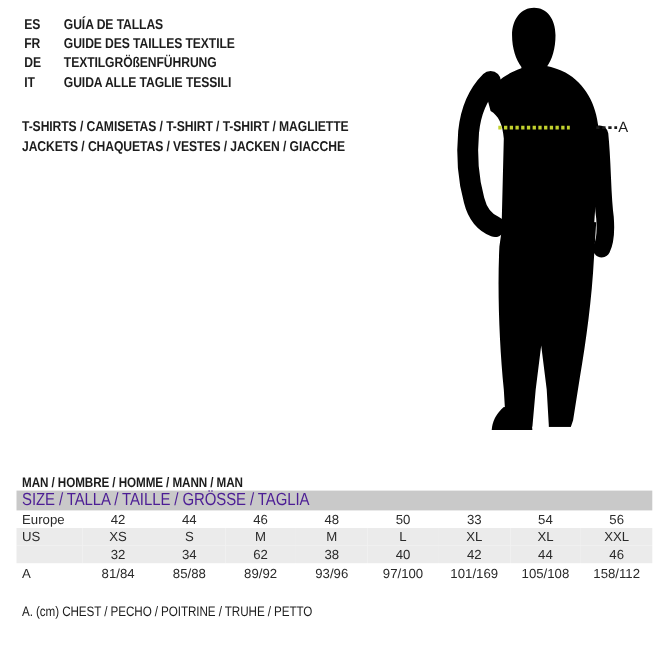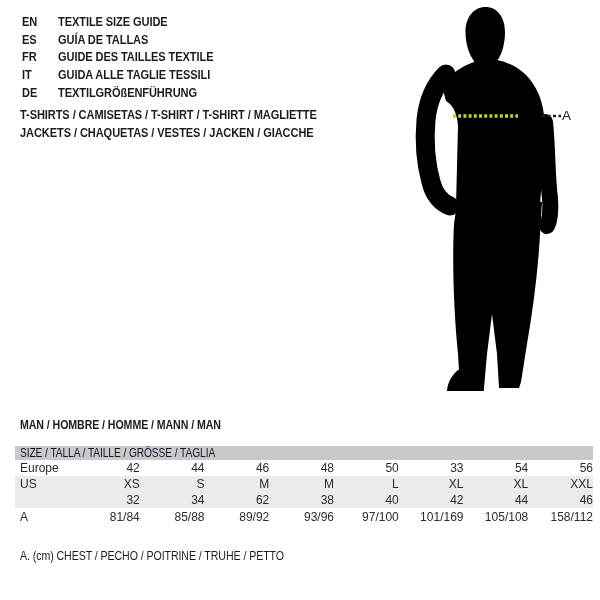--- a/index.html
+++ b/index.html
@@ -19,56 +19,52 @@
   
   .lang-list{position:absolute;left:22px;top:13px;}
   .lang-row{display:flex;height:17.6px;align-items:center;font-weight:bold;font-size:13px;}
   .lang-code{width:36px;flex:0 0 36px;}
   
   .categories{position:absolute;left:20px;top:106px;font-weight:bold;font-size:13px;line-height:18.4px;}
   
   .figure-wrap{position:absolute;left:400px;top:4px;width:200px;height:392px;}
   .measure-a{position:absolute;left:562px;top:108px;font-size:13.5px;font-weight:normal;line-height:16px;}
   
-  .section-title{position:absolute;left:20px;top:418px;font-weight:bold;font-size:12.5px;}
+  .section-title{position:absolute;left:20px;top:432px;font-weight:bold;font-size:12.5px;}
   
   .size-table{position:absolute;left:15px;top:446px;width:578px;border-collapse:collapse;table-layout:fixed;font-size:12px;color:#2a2a2a;}
   .size-table th,.size-table td{padding:0;font-weight:normal;vertical-align:middle;}
-  .size-table thead th{background:var(--header_bg);height:14px;text-align:left;padding-left:5px;font-size:12px;color:#0f172a;}
+  .size-table thead th{background:var(--header_bg);height:14px;text-align:left;padding-left:5px;font-size:16px;color:#4c1d95;}
   .size-table tbody th{text-align:left;padding-left:5px;width:60px;margin-left:44px;}
-  .size-table td{text-align:right;}
+  .size-table td{text-align:center;}
   .row-h16{height:16px;}
   .row-h18{height:18px;}
   .shaded{background:var(--row_bg);}
   
   .footnote{position:absolute;left:20px;top:549px;font-weight:normal;font-size:12.5px;}
 </style>
 </head>
 <body>
 
 <div class="lang-list">
   <div class="lang-row">
-    <span class="lang-code cx">EN</span>
-    <span class="cx">TEXTILE SIZE GUIDE</span>
-  </div>
-  <div class="lang-row">
     <span class="lang-code cx">ES</span>
     <span class="cx">GUÍA DE TALLAS</span>
   </div>
   <div class="lang-row">
     <span class="lang-code cx">FR</span>
     <span class="cx">GUIDE DES TAILLES TEXTILE</span>
   </div>
   <div class="lang-row">
+    <span class="lang-code cx">DE</span>
+    <span class="cx">TEXTILGRÖßENFÜHRUNG</span>
+  </div>
+  <div class="lang-row">
     <span class="lang-code cx">IT</span>
     <span class="cx">GUIDA ALLE TAGLIE TESSILI</span>
-  </div>
-  <div class="lang-row">
-    <span class="lang-code cx">DE</span>
-    <span class="cx">TEXTILGRÖßENFÜHRUNG</span>
   </div>
 </div>
 
 <div class="categories">
   <div><span class="cx">T-SHIRTS / CAMISETAS / T-SHIRT / T-SHIRT / MAGLIETTE</span></div>
   <div><span class="cx">JACKETS / CHAQUETAS / VESTES / JACKEN / GIACCHE</span></div>
 </div>
 
 <div class="figure-wrap">
   <svg width="200" height="392" viewBox="0 0 200 392">

